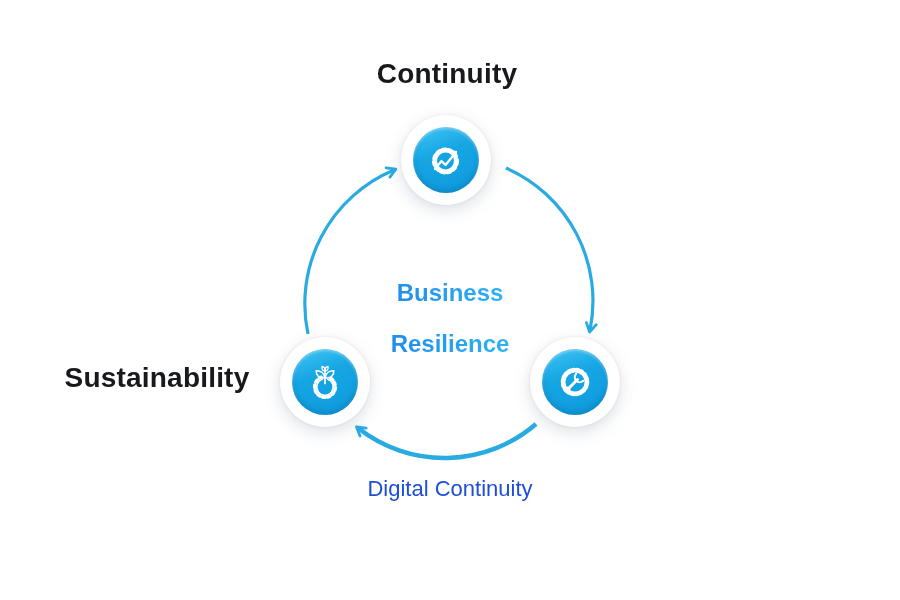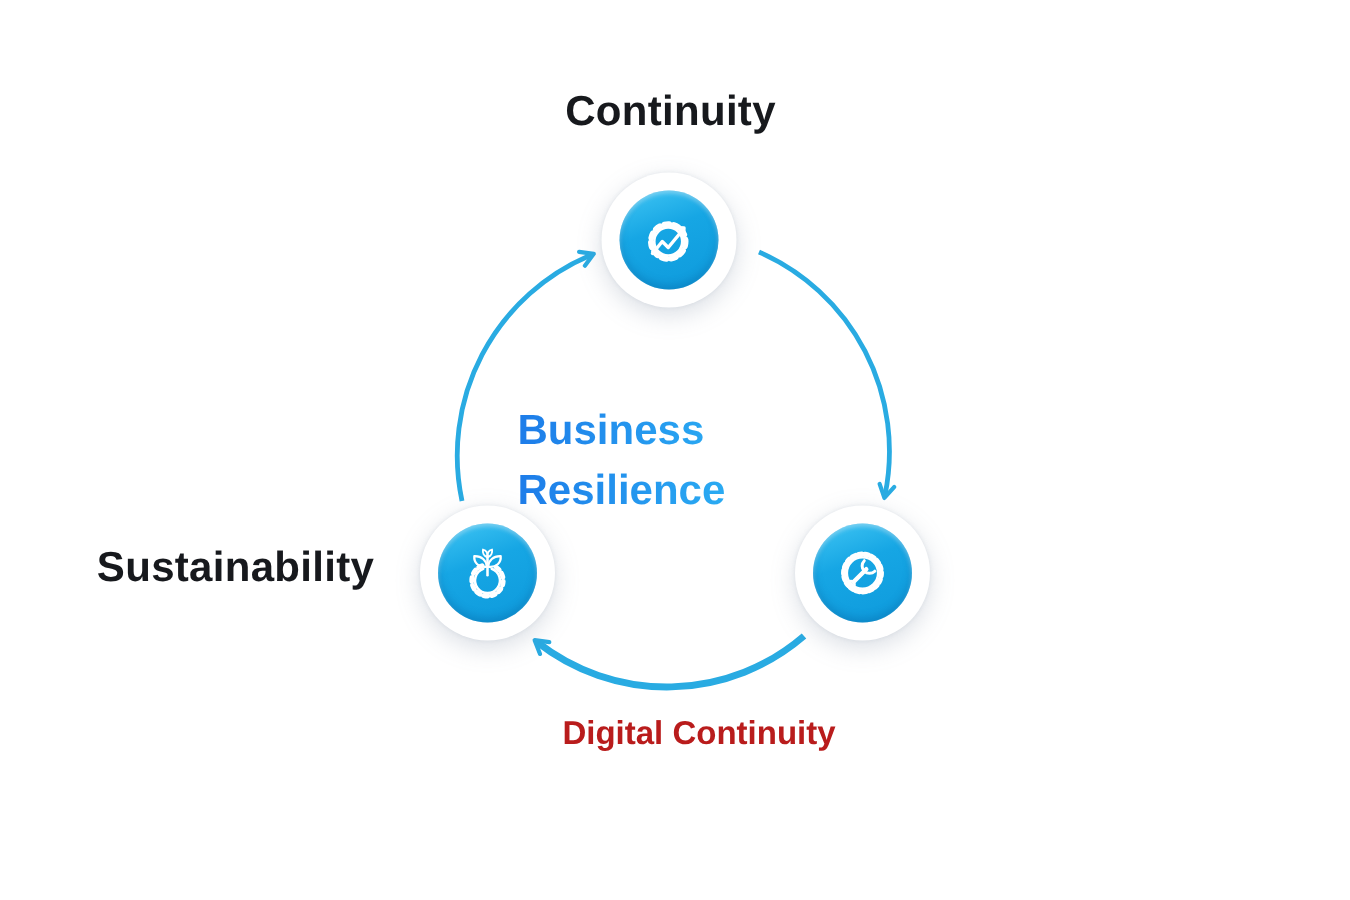--- a/index.html
+++ b/index.html
@@ -46,32 +46,32 @@
     letter-spacing: 0.2px;
     white-space: nowrap;
   }
   .label-top   { left: 347px; top: 58px;  width: 200px; }
   .label-left  { left: 37px;  top: 362px; width: 240px; }
   .label-right { left: 625px; top: 362px; width: 240px; }
 
   .center-title {
     position: absolute;
     left: 345px; top: 267px; width: 210px;
-    font-size: 28px; font-weight: 700; line-height: 40px;
-    text-align: left;
+    font-size: 24px; font-weight: 700; line-height: 51px;
+    text-align: center;
     background: linear-gradient(90deg, #1d7ce9 0%, #31c3f7 100%);
     -webkit-background-clip: text;
     background-clip: text;
     color: transparent;
   }
   .flow-label {
     position: absolute;
-    left: 346px; top: 476px; width: 240px;
-    font-size: 22px; font-weight: 700;
-    color: #b91c1c;
+    left: 330px; top: 476px; width: 240px;
+    font-size: 22px; font-weight: 400;
+    color: #1d4ed8;
     text-align: center;
     white-space: nowrap;
   }
 </style>
 </head>
 <body>
 
 <div class="stage">
 
   <svg class="arrows" viewBox="0 0 900 600" aria-hidden="true">

